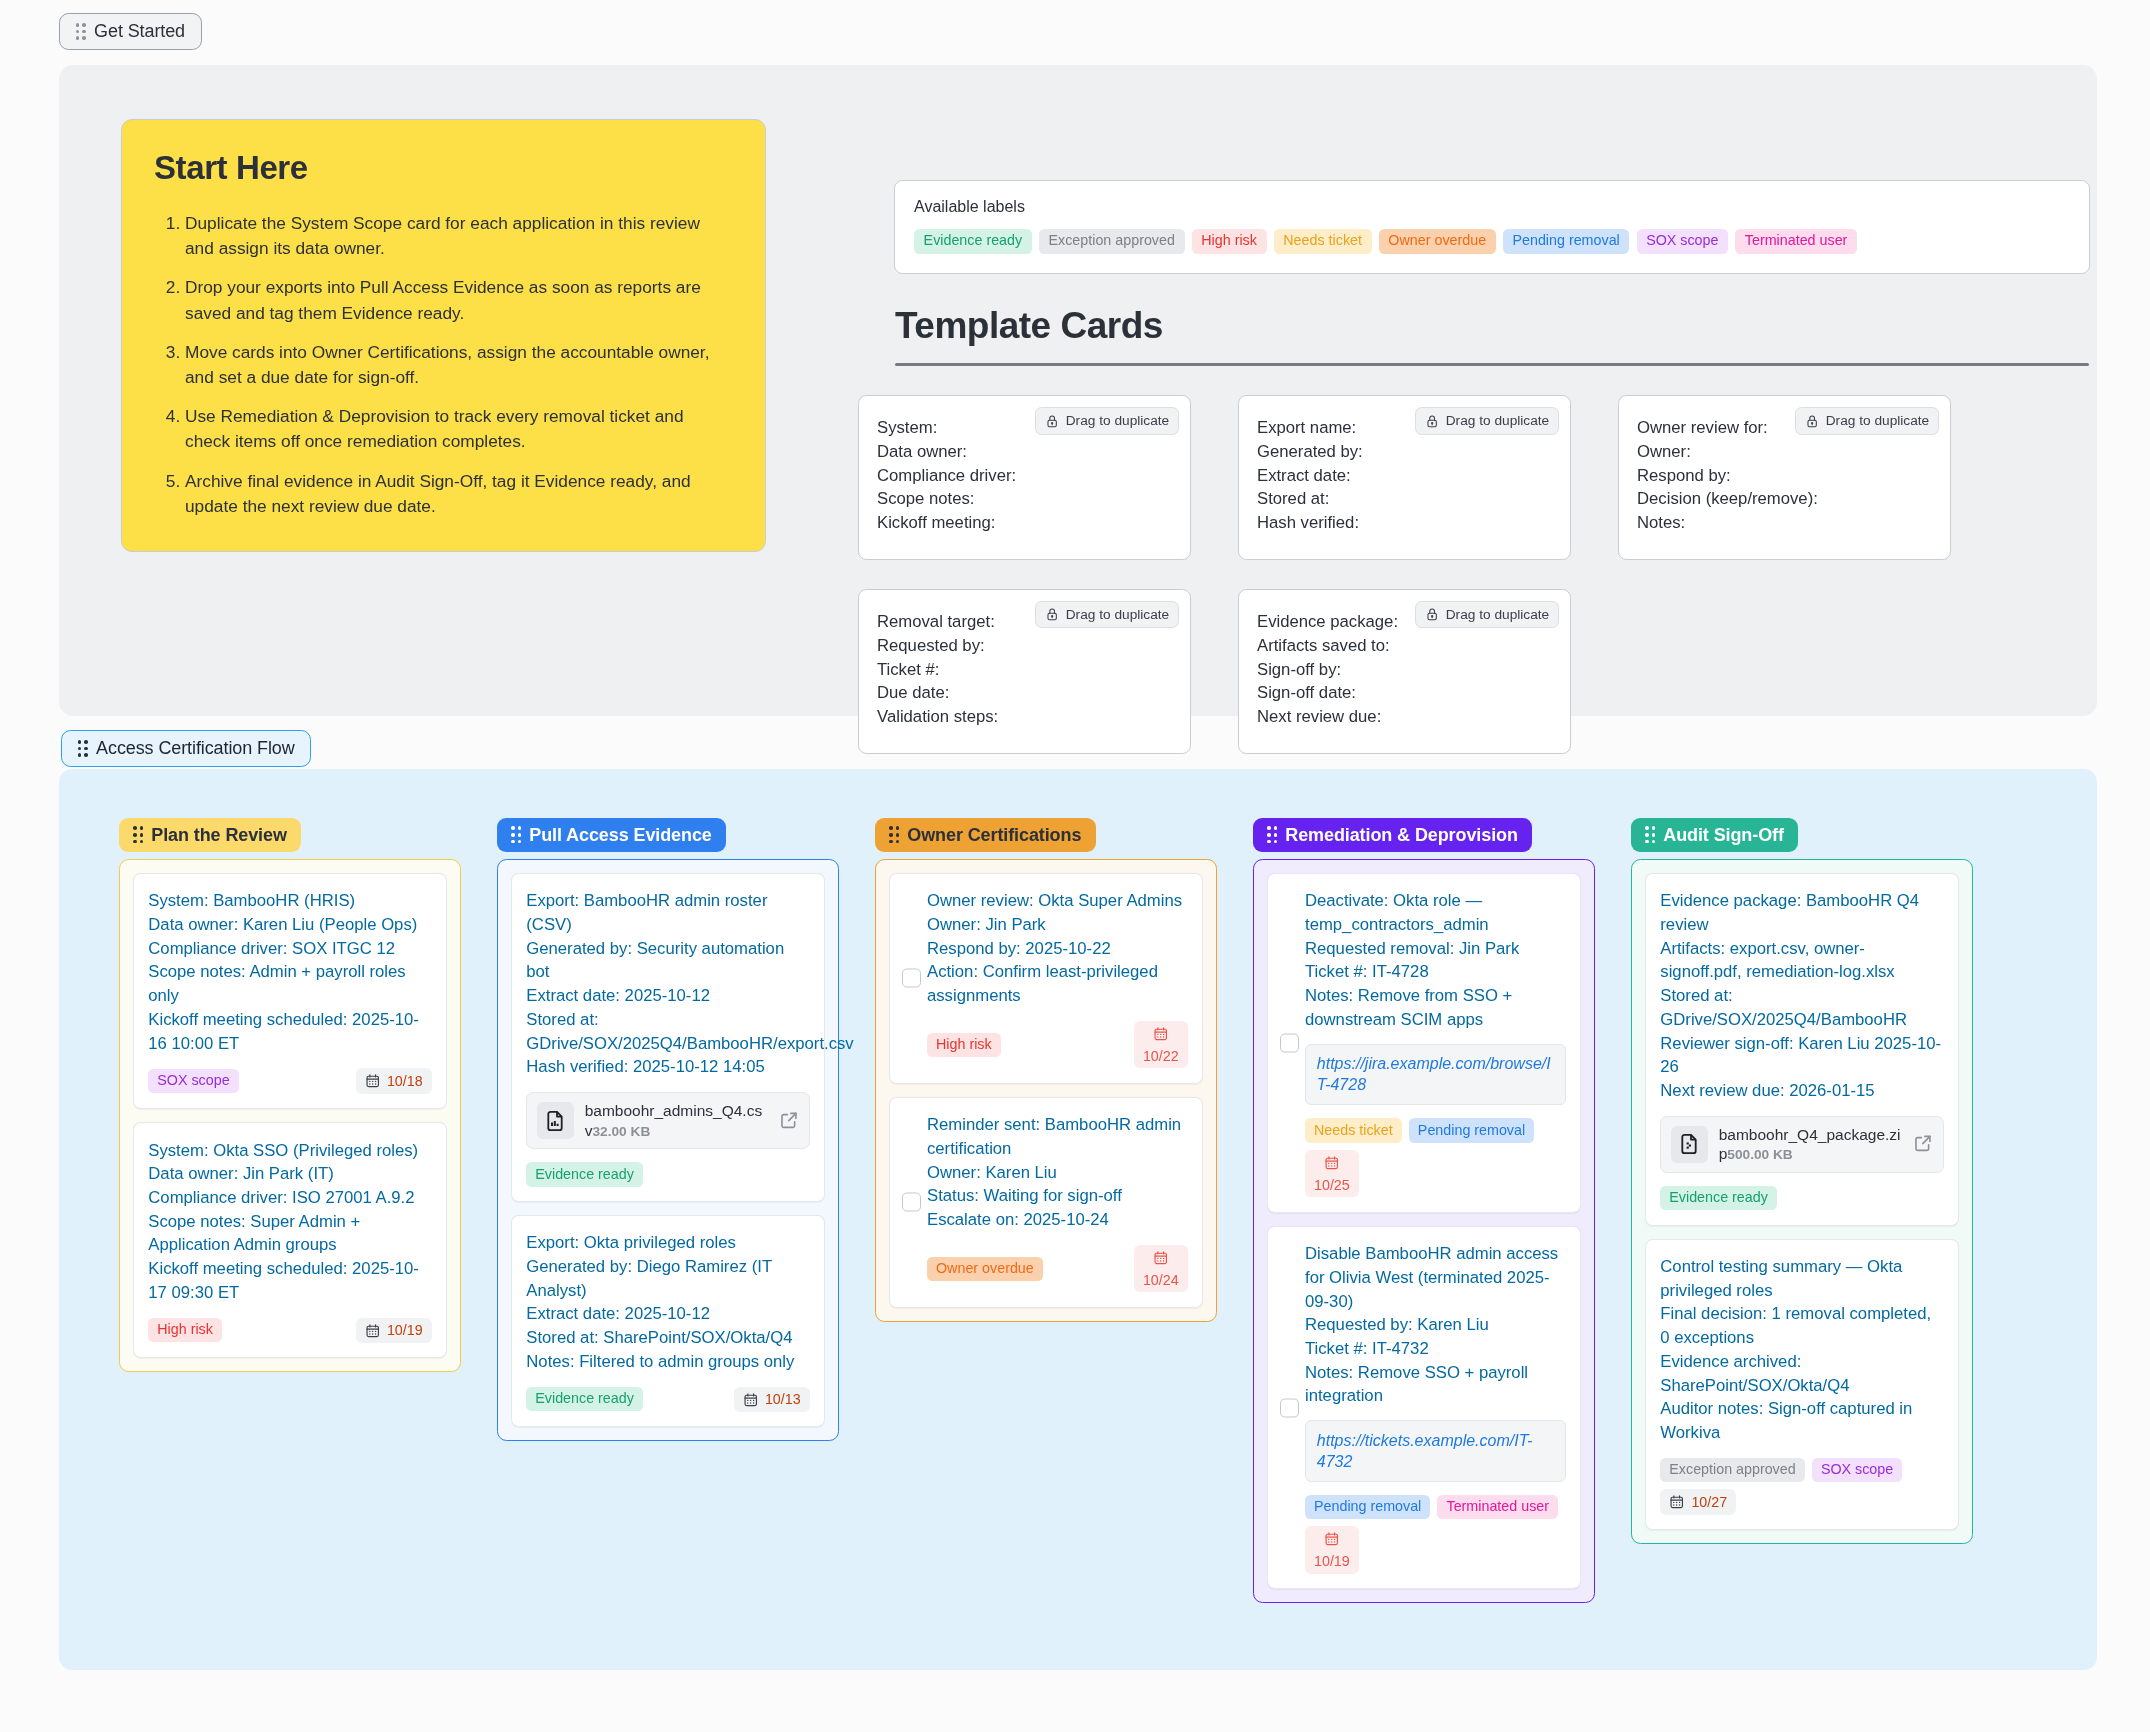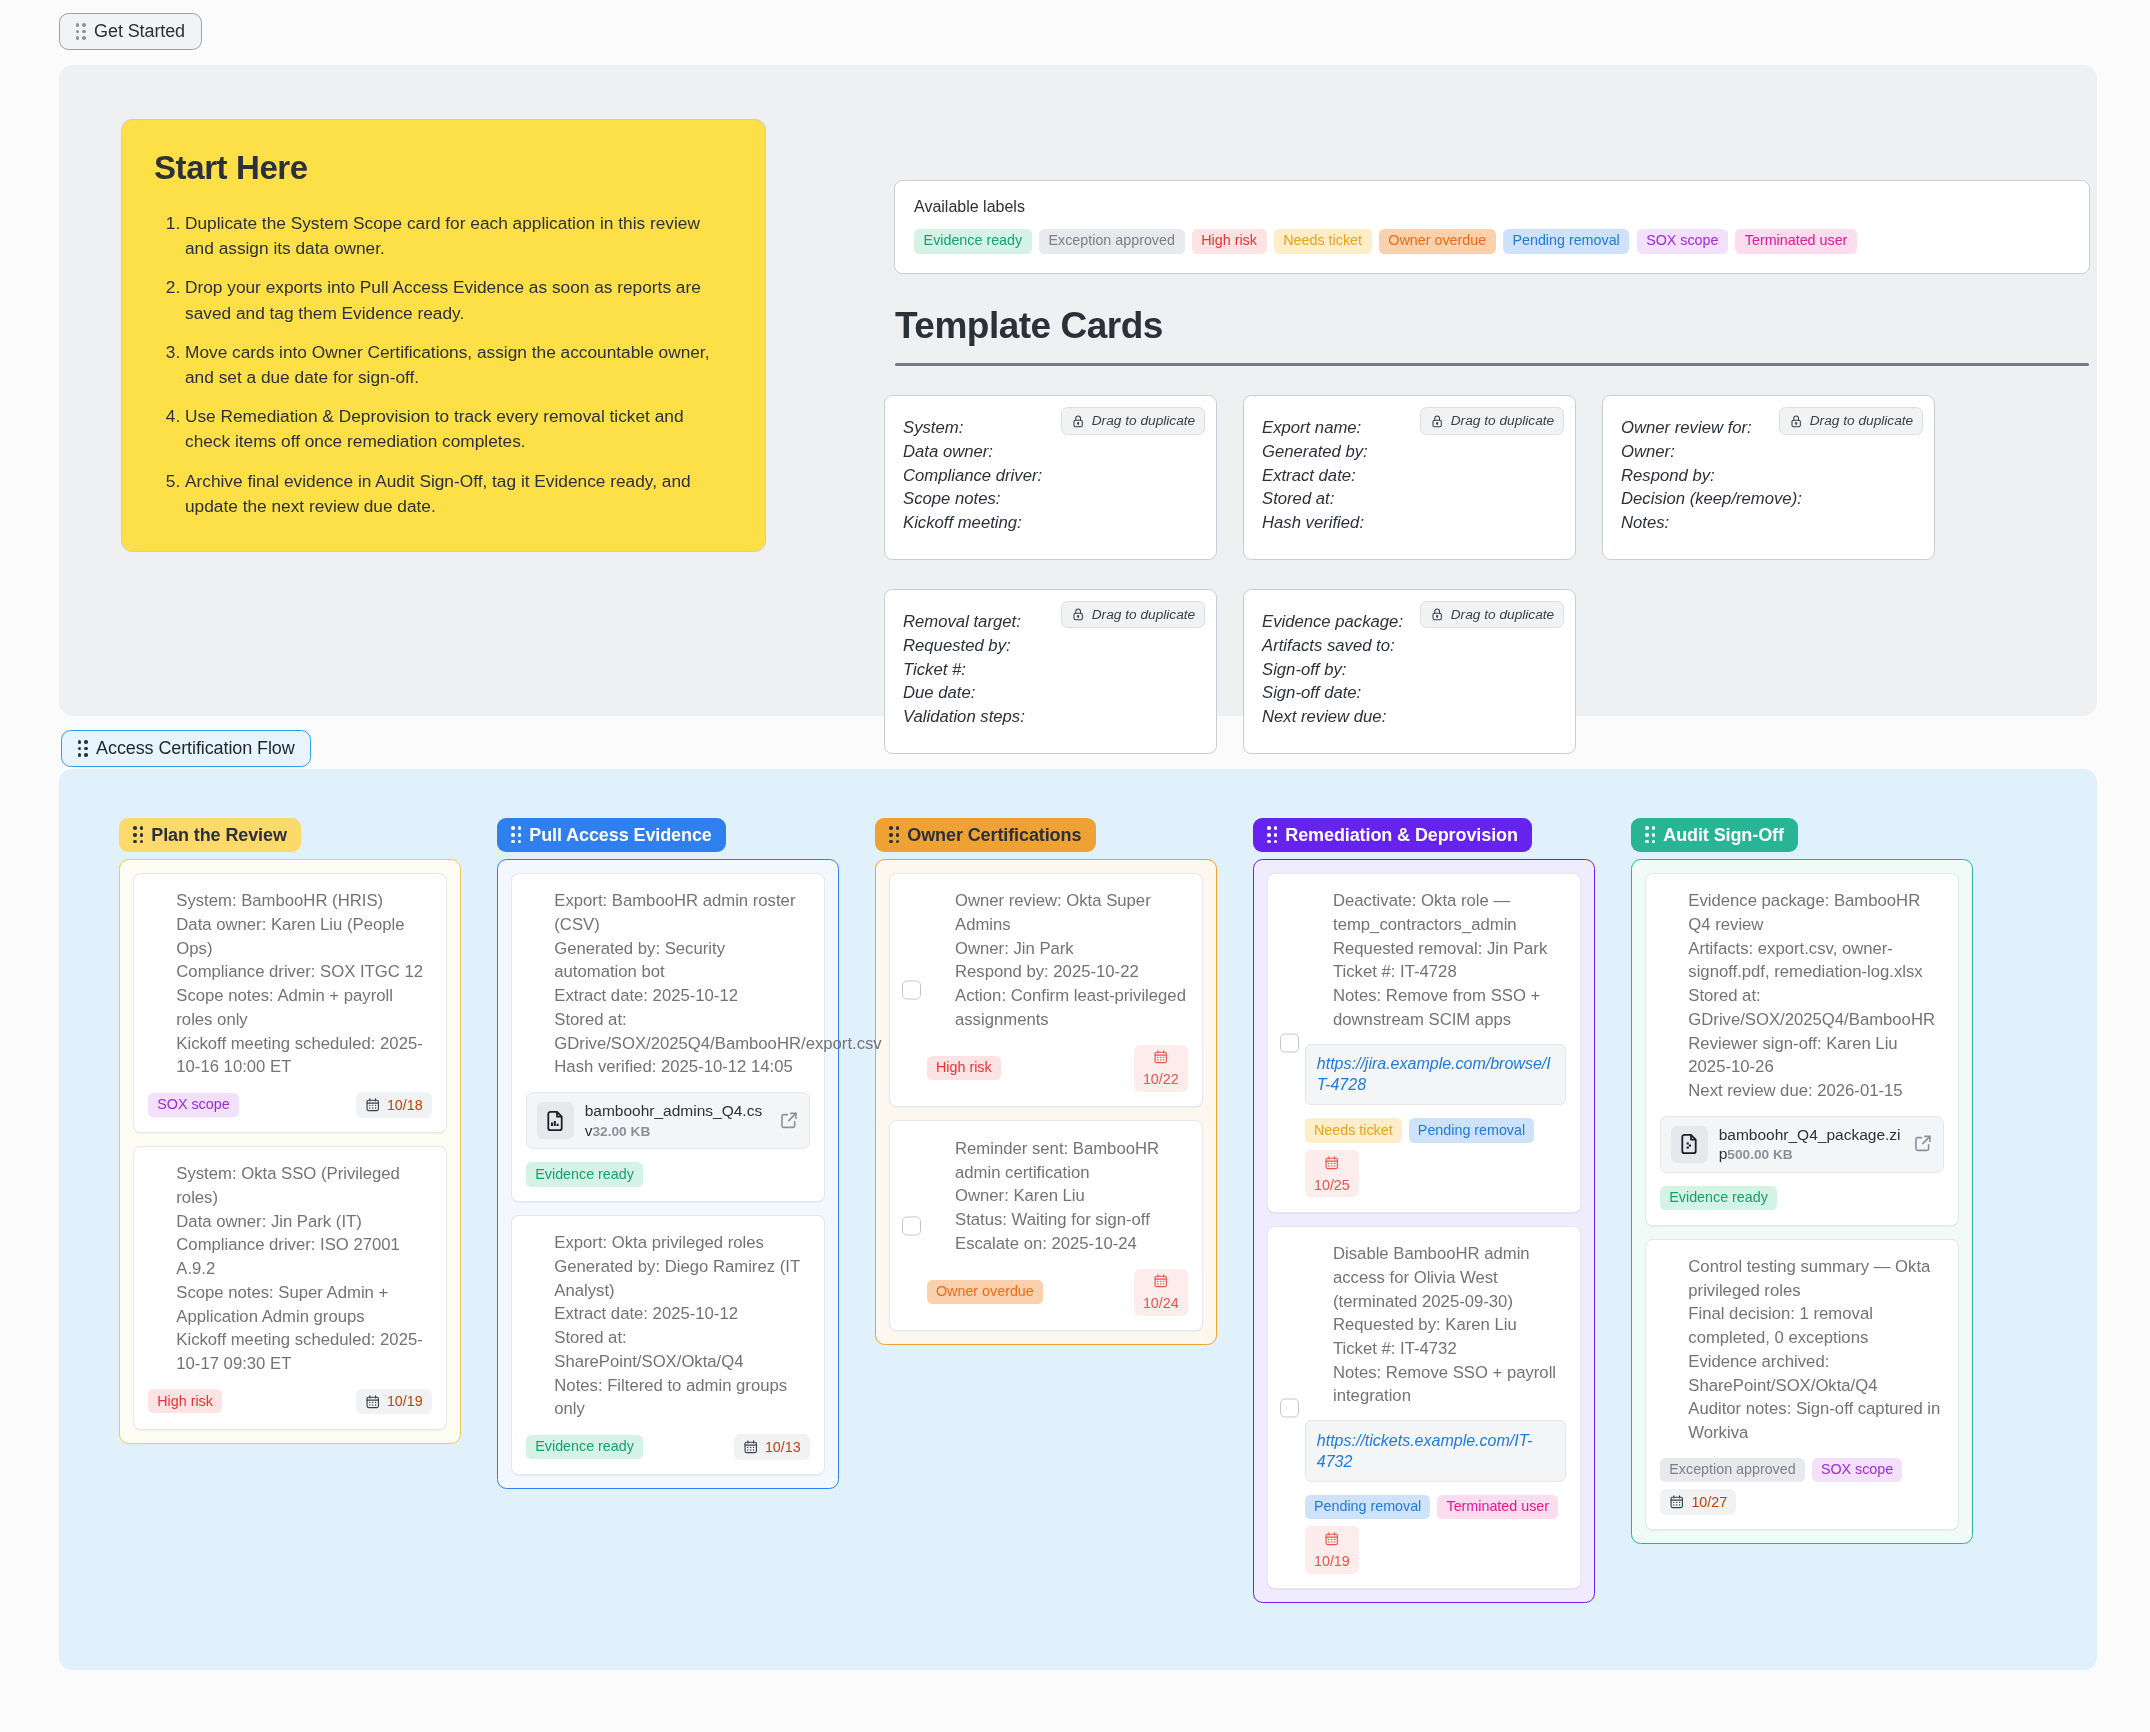--- a/index.html
+++ b/index.html
@@ -119,27 +119,26 @@
     position: absolute;
     left: 836px;
     top: 298px;
     width: 1194px;
     height: 3px;
     background: #767b86;
     border-radius: 1.8px;
   }
   .tmpl-grid {
     position: absolute;
-    left: 825px;
+    left: 799px;
     top: 330px;
     width: 1201px;
     display: grid;
     grid-template-columns: repeat(3, 333px);
-    gap: 29px 26px;
-    font-style: italic;
+    gap: 29px 47px;
   }
   .tmpl-card {
     position: relative;
     background: #ffffff;
     border: 1.2px solid #c9ccd2;
     border-radius: 8.4px;
     padding: 20.3px 18px 24px 18px;
     min-height: 149px;
   }
   .tmpl-card .line {
@@ -222,23 +221,22 @@
     top: 50%;
     transform: translateY(-50%);
     width: 19px; height: 19px;
     border: 1.8px solid #c3c7cf;
     border-radius: 4.8px;
     background: #fff;
   }
   .card .body {
     font-size: 16.7px;
     line-height: 1.42;
-    color: #737373;
+    color: #0369a1;
     white-space: pre-line;
-    margin-left: 28px;
   }
   .card .footer {
     display: flex;
     align-items: center;
     flex-wrap: wrap;
     gap: 7.2px;
     margin-top: 13px;
   }
   .card .footer .spacer { flex: 1 1 auto; }
   .date-badge {

